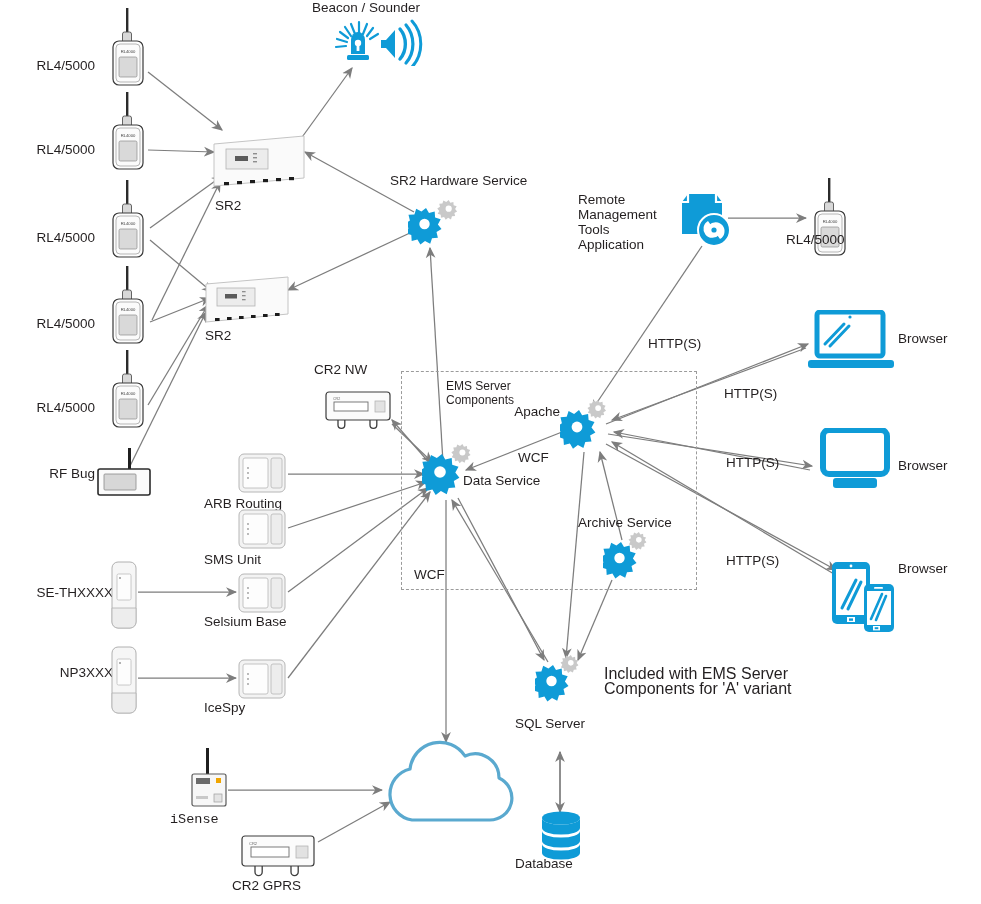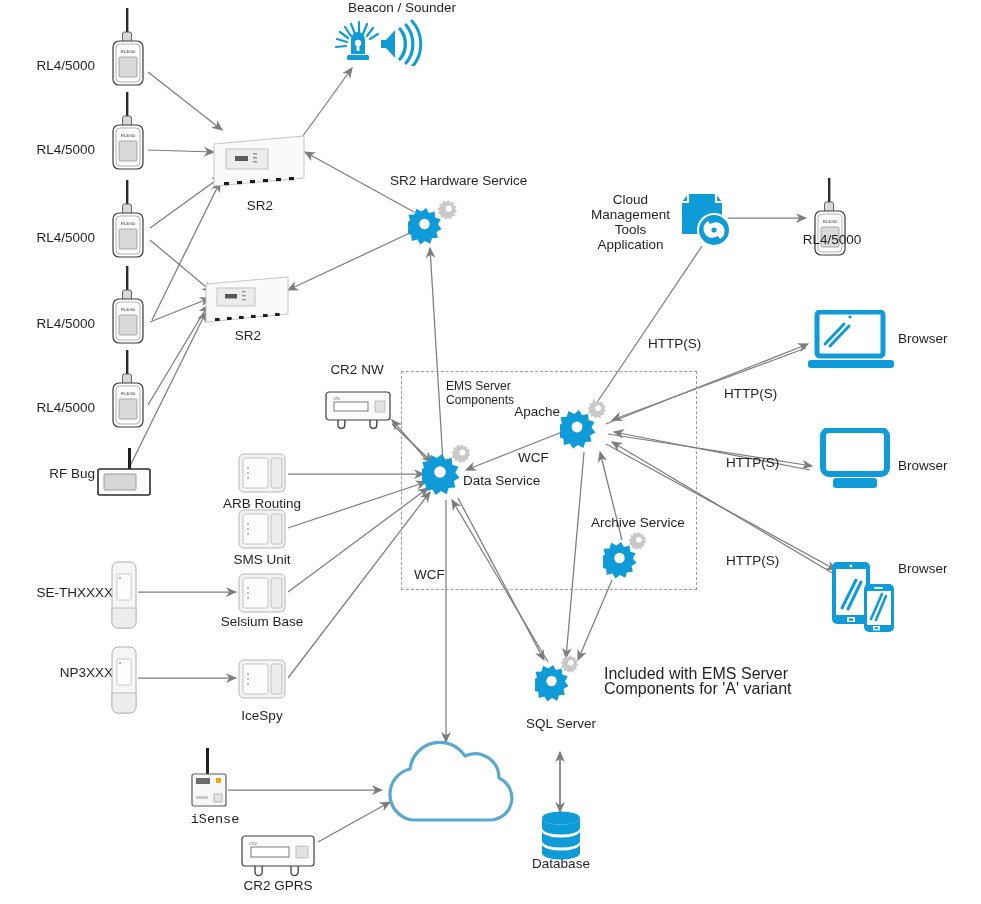--- a/index.html
+++ b/index.html
@@ -1,20 +1,20 @@
 <!DOCTYPE html>
 <html><head>
 <meta charset="utf-8">
 <style>
   html,body{margin:0;padding:0;background:#ffffff;}
   body{font-family:"Liberation Sans","DejaVu Sans",sans-serif;}
   #stage{position:relative;width:981px;height:904px;background:#fff;overflow:hidden;}
   #wires{position:absolute;left:0;top:0;width:981px;height:904px;}
   .lbl{position:absolute;color:#231f20;font-size:13.5px;line-height:15px;white-space:pre;}
-  .lbl.c{text-align:center;}
+  .lbl.c{}
   .lbl.r{text-align:right;}
   .ico{position:absolute;}
   .dashbox{position:absolute;border:1.4px dashed #9b9b9b;}
 </style>
 </head>
 <body>
 
 <div id="stage">
 
   <svg id="wires" viewBox="0 0 981 904">
@@ -231,21 +231,21 @@
         <path d="M14,0 l2.6,4.4 l5,-1.2 l0.4,5.1 l4.9,1.6 l-2.5,4.5 l3.2,4 l-4.4,2.6 l1.2,5 l-5.1,0.4 l-1.6,4.9 l-4.5,-2.5 l-4,3.2 l-2.6,-4.4 l-5,1.2 l-0.4,-5.1 l-4.9,-1.6 l2.5,-4.5 l-3.2,-4 l4.4,-2.6 l-1.2,-5 l5.1,-0.4 l1.6,-4.9 l4.5,2.5 Z"></path>
         <circle cx="14" cy="14" r="5" fill="#fff"></circle>
       </g>
       <g fill="#0f9bd7" transform="translate(2,14)">
         <path d="M16,0 l3,5 l5.7,-1.4 l0.4,5.9 l5.6,1.8 l-2.8,5.2 l3.6,4.6 l-5,3 l1.4,5.7 l-5.9,0.4 l-1.8,5.6 l-5.2,-2.8 l-4.6,3.6 l-3,-5 l-5.7,1.4 l-0.4,-5.9 l-5.6,-1.8 l2.8,-5.2 l-3.6,-4.6 l5,-3 l-1.4,-5.7 l5.9,-0.4 l1.8,-5.6 l5.2,2.8 Z"></path>
         <circle cx="14.5" cy="16" r="5.2" fill="#fff"></circle>
       </g>
     </svg>
   </div>
 
-  <div class="lbl c" style="left:578px;top:192px;width:105px;">Cloud
+  <div class="lbl c" style="left:578px;top:192px;width:105px;">Remote
 Management
 Tools
 Application</div>
   <div class="ico" style="left:678px;top:190px;">
     <svg width="60" height="62" viewBox="0 0 60 62">
       <path d="M4,12 L10,4 L38,4 L44,12 L44,44 L4,44 Z" fill="#0f9bd7"></path>
       <path d="M10,4 L10,12 L4,12" fill="none" stroke="#fff" stroke-width="2.2"></path>
       <path d="M38,4 L38,12 L44,12" fill="none" stroke="#fff" stroke-width="2.2"></path>
       <circle cx="36" cy="40" r="16" fill="#0f9bd7" stroke="#fff" stroke-width="2"></circle>
       <path d="M30,31 a9,9 0 1 0 11,14 l-6,-7 Z" fill="#fff"></path>
@@ -370,21 +370,21 @@
       <rect x="3" y="2" width="46" height="38" rx="5" fill="#f3f3f3" stroke="#b6b6b6" stroke-width="1"></rect>
       <rect x="7" y="6" width="25" height="30" rx="2" fill="#fdfdfd" stroke="#bdbdbd" stroke-width="0.9"></rect>
       <rect x="35" y="6" width="11" height="30" rx="2" fill="#ededed" stroke="#bdbdbd" stroke-width="0.9"></rect>
       <g fill="#9a9a9a">
           <circle cx="12" cy="16" r="0.9"></circle>
           <circle cx="12" cy="21" r="0.9"></circle>
           <circle cx="12" cy="26" r="0.9"></circle>
         </g>
     </svg>
   </div>
-  <div class="lbl c" style="left:204px;top:700px;width:116px;margin-top:8px;">IceSpy</div>
+  <div class="lbl c" style="left:204px;top:700px;width:116px;">IceSpy</div>
 
   <div class="lbl r" style="left:-8px;top:585px;width:130px;">SE-THXXXXX</div>
   <div class="ico" style="left:110px;top:560px;">
     <svg width="28" height="70" viewBox="0 0 28 70">
       <rect x="2" y="2" width="24" height="66" rx="6" fill="#f6f6f6" stroke="#b0b0b0" stroke-width="1"></rect>
       <path d="M2,48 a6,6 0 0 0 0,0 l24,0 l0,14 a6,6 0 0 1 -6,6 l-12,0 a6,6 0 0 1 -6,-6 Z" fill="#ededed" stroke="#b0b0b0" stroke-width="0.8"></path>
       <rect x="7" y="14" width="14" height="26" rx="1.5" fill="#fdfdfd" stroke="#bcbcbc" stroke-width="0.8"></rect>
       <circle cx="10" cy="18" r="0.9" fill="#8d8d8d"></circle>
     </svg>
   </div>

